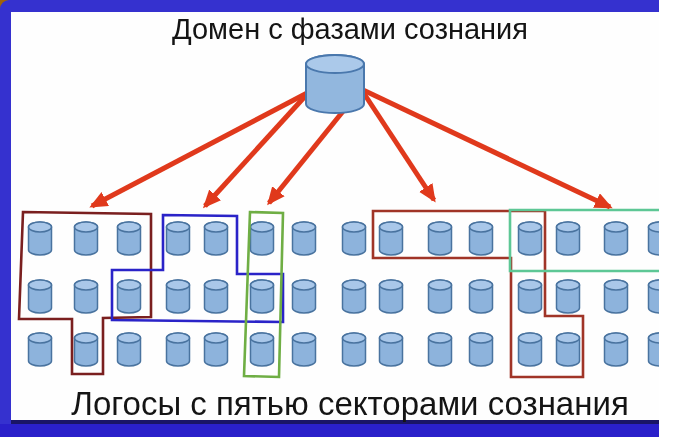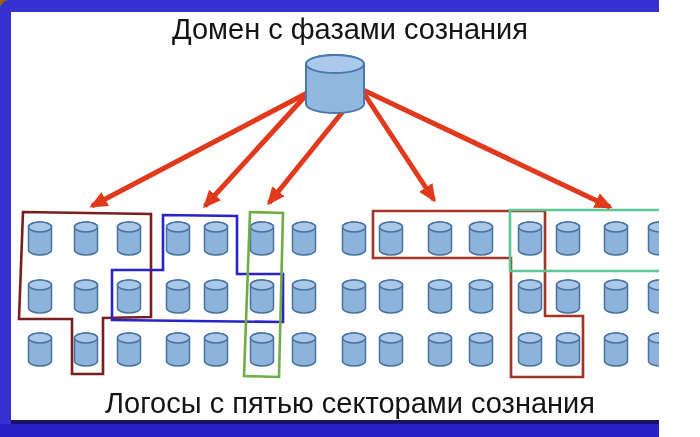--- a/index.html
+++ b/index.html
@@ -7,21 +7,21 @@
     position:relative;width:659px;height:437px;overflow:hidden;
     font-family:"Liberation Sans", sans-serif;background:#a16207;text-decoration:underline;
   }
   .stage svg{position:absolute;left:0;top:0;display:block;}
   .diagram-title{
     position:absolute;top:14px;left:0;width:700px;text-align:center;
     font-size:29px;line-height:31px;color:#141414;letter-spacing:0px;
   }
   .diagram-caption{
     position:absolute;top:388px;left:0;width:700px;text-align:center;
-    font-size:29px;line-height:31px;color:#141414;
+    font-size:33px;line-height:31px;color:#141414;
   }
 </style>
 </head>
 <body>
 
 <div class="stage">
   <svg id="diagram-svg" width="700" height="437" viewBox="0 0 700 437">
       <rect x="0" y="0" width="700" height="437" rx="9" fill="#3531cf"></rect>
       <rect x="0" y="424" width="700" height="13" fill="#2a20ca"></rect>
       <rect x="11" y="420" width="677" height="4" fill="#1a1566"></rect>

